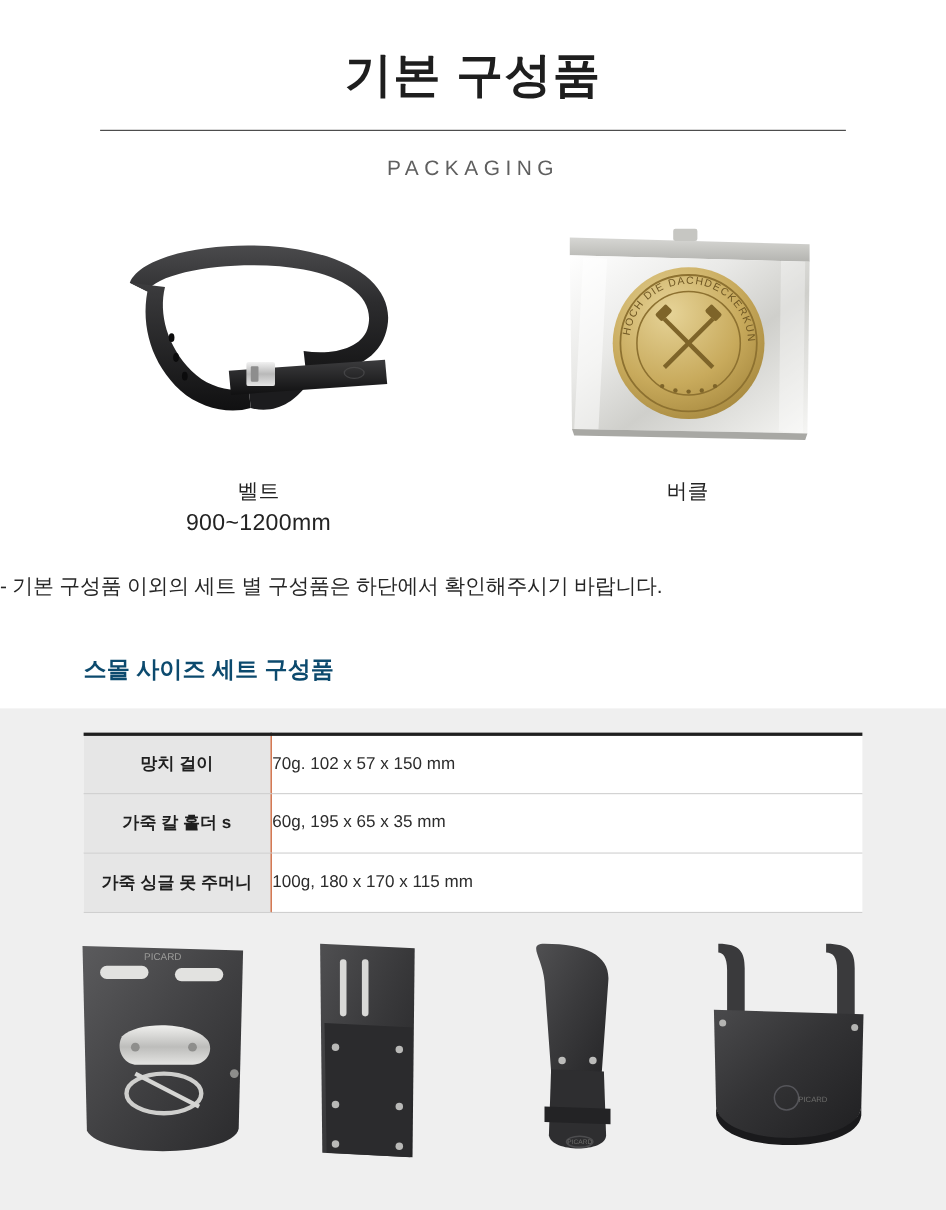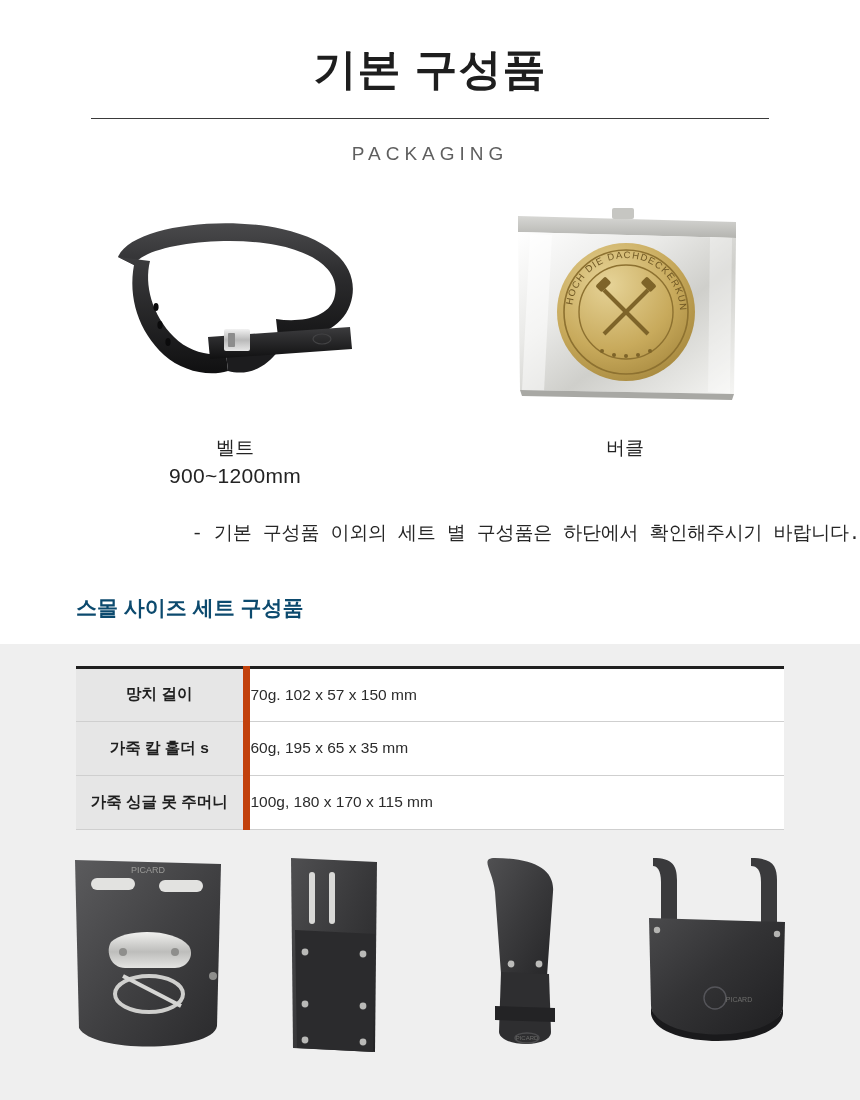--- a/index.html
+++ b/index.html
@@ -66,25 +66,24 @@
 
   
   .belt-wrap { position: relative; width: 270px; height: 190px; }
 
   
   .buckle-wrap { position: relative; width: 250px; height: 200px; }
 
   
   .note {
     margin: 28px 0 0 0;
-    text-align: right;
+    text-align: left;
     font-size: 19px;
     color: #262626;
     letter-spacing: -0.2px;
-    font-family: Liberation Mono, monospace;
   }
 
   
   .section-heading {
     margin: 48px 0 0 76px;
     font-size: 21px;
     font-weight: bold;
     color: #0c4a6e;
   }
 
@@ -107,21 +106,21 @@
   .spec-table td {
     border-bottom: 1px solid #cfcfcf;
     font-size: 15.5px;
     color: #1f1f1f;
   }
   .spec-table td.label {
     width: 170px;
     background: #e6e6e6;
     text-align: center;
     font-weight: bold;
-    border-right: 7px solid #c2410c;
+    border-right: 1px solid #c2410c;
   }
   .spec-table td.value {
     text-align: left;
     color: #2c2c2c;
   }
 
   
   .accessories {
     display: flex;
     justify-content: center;

